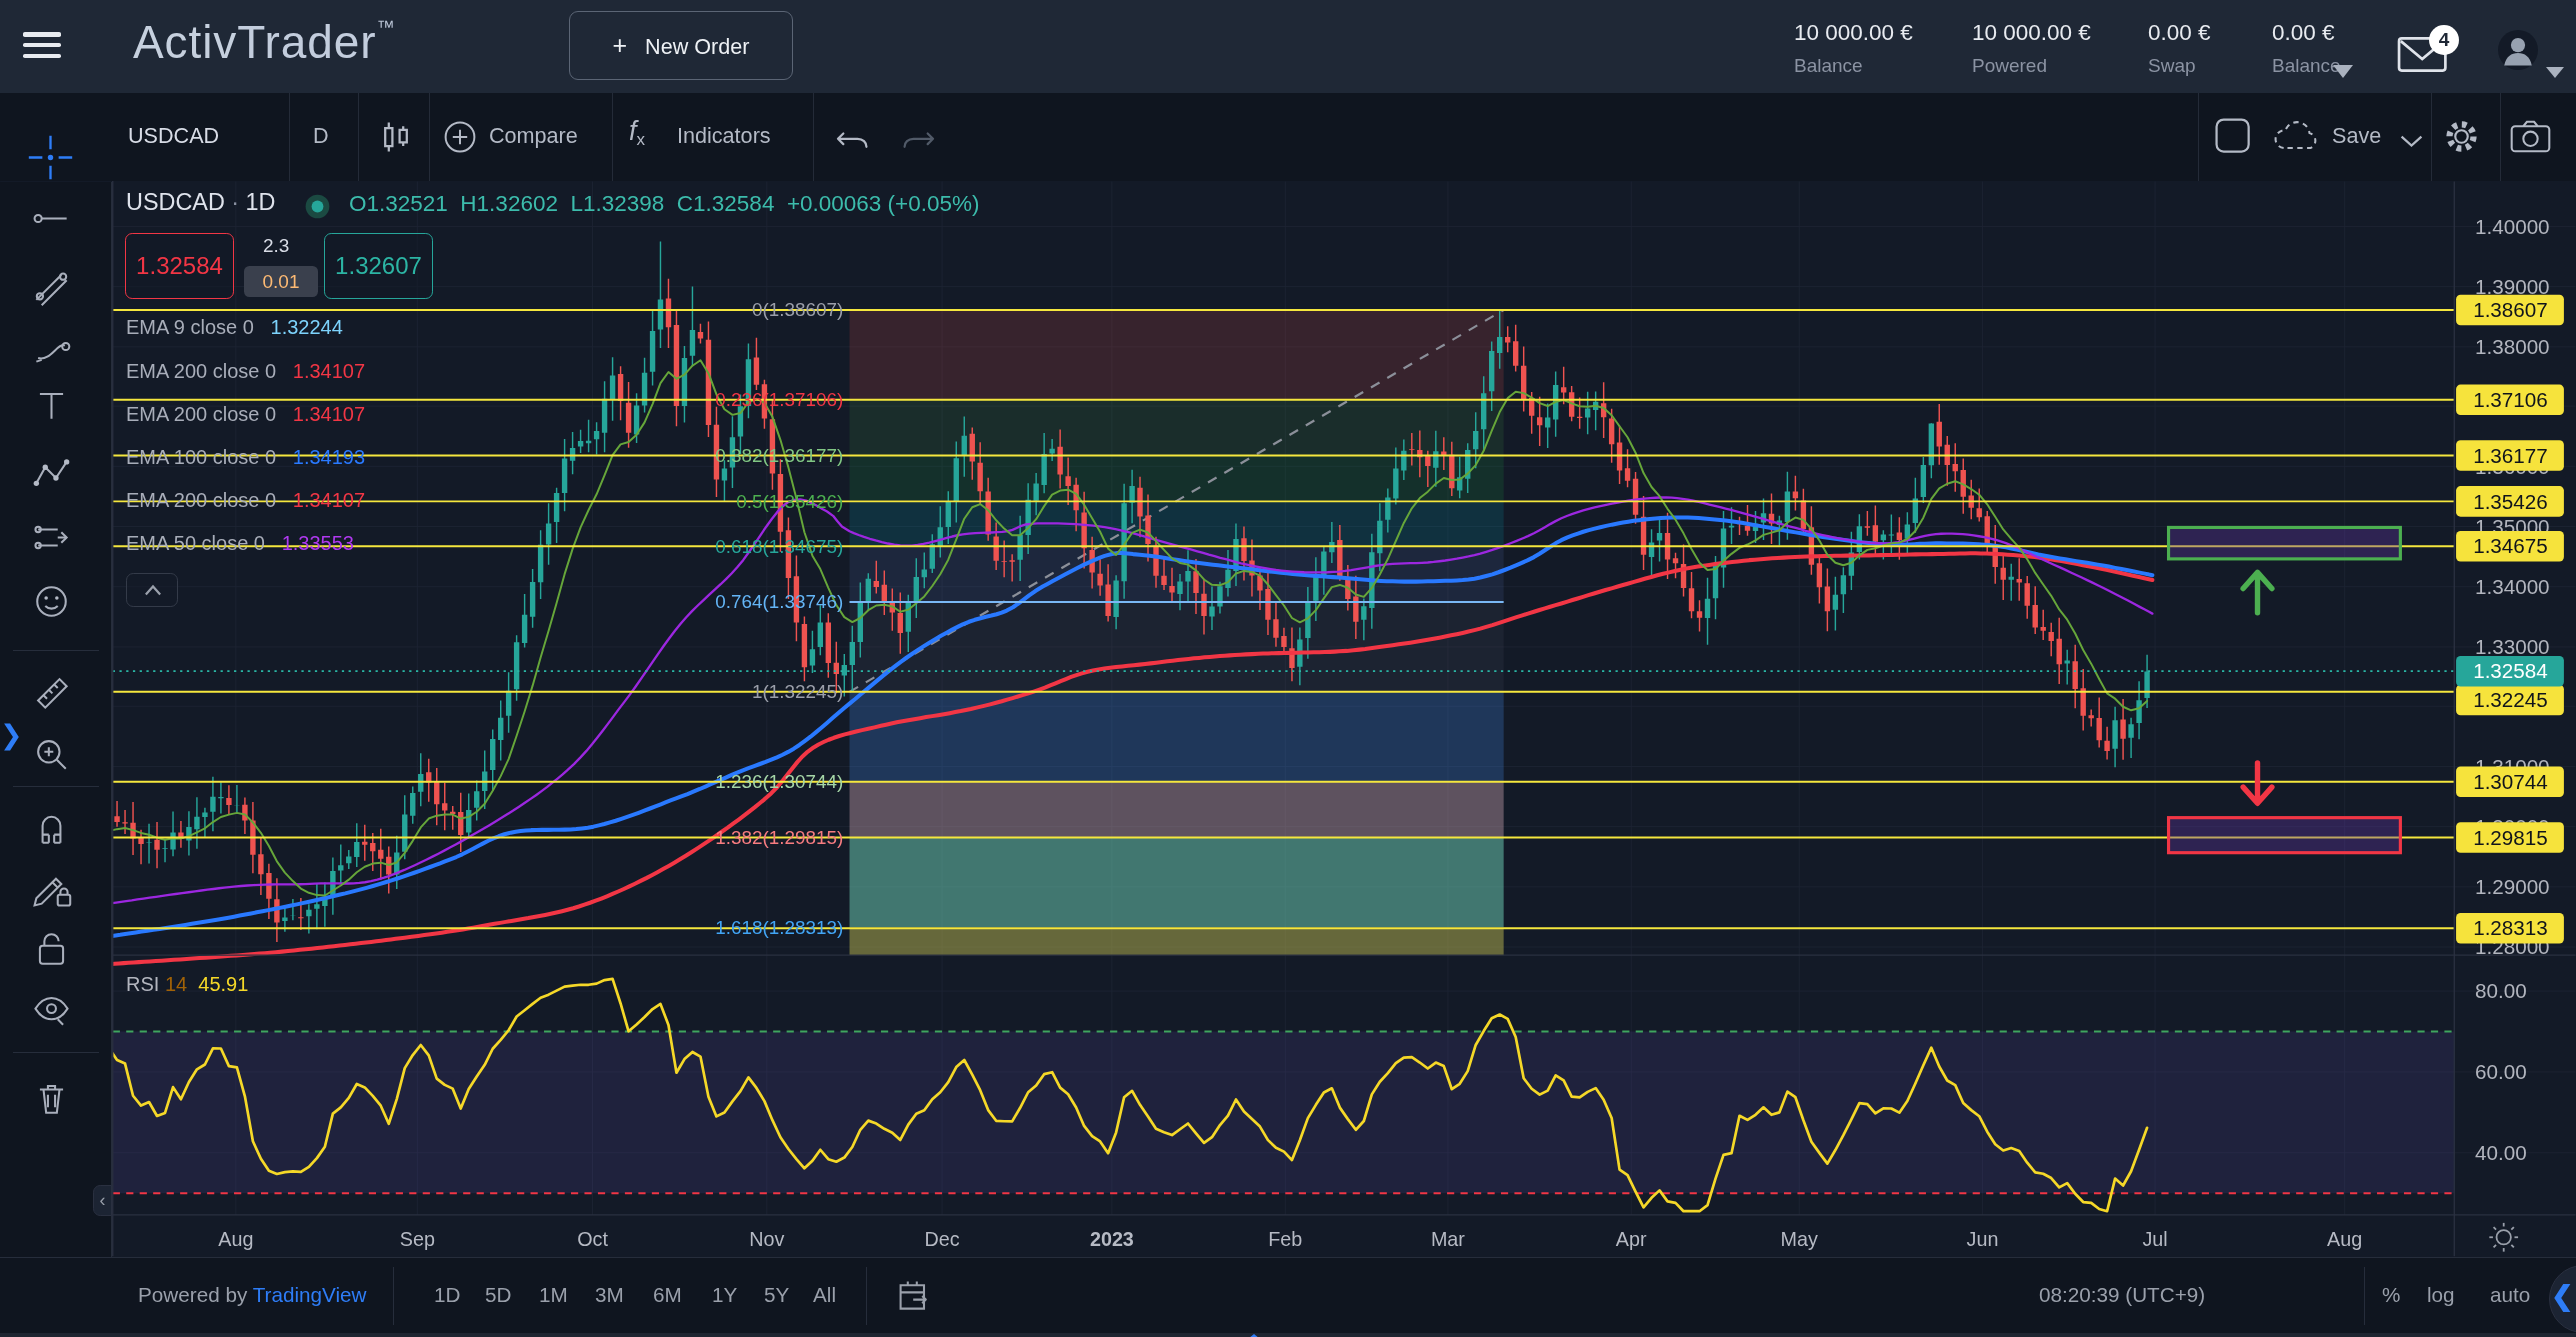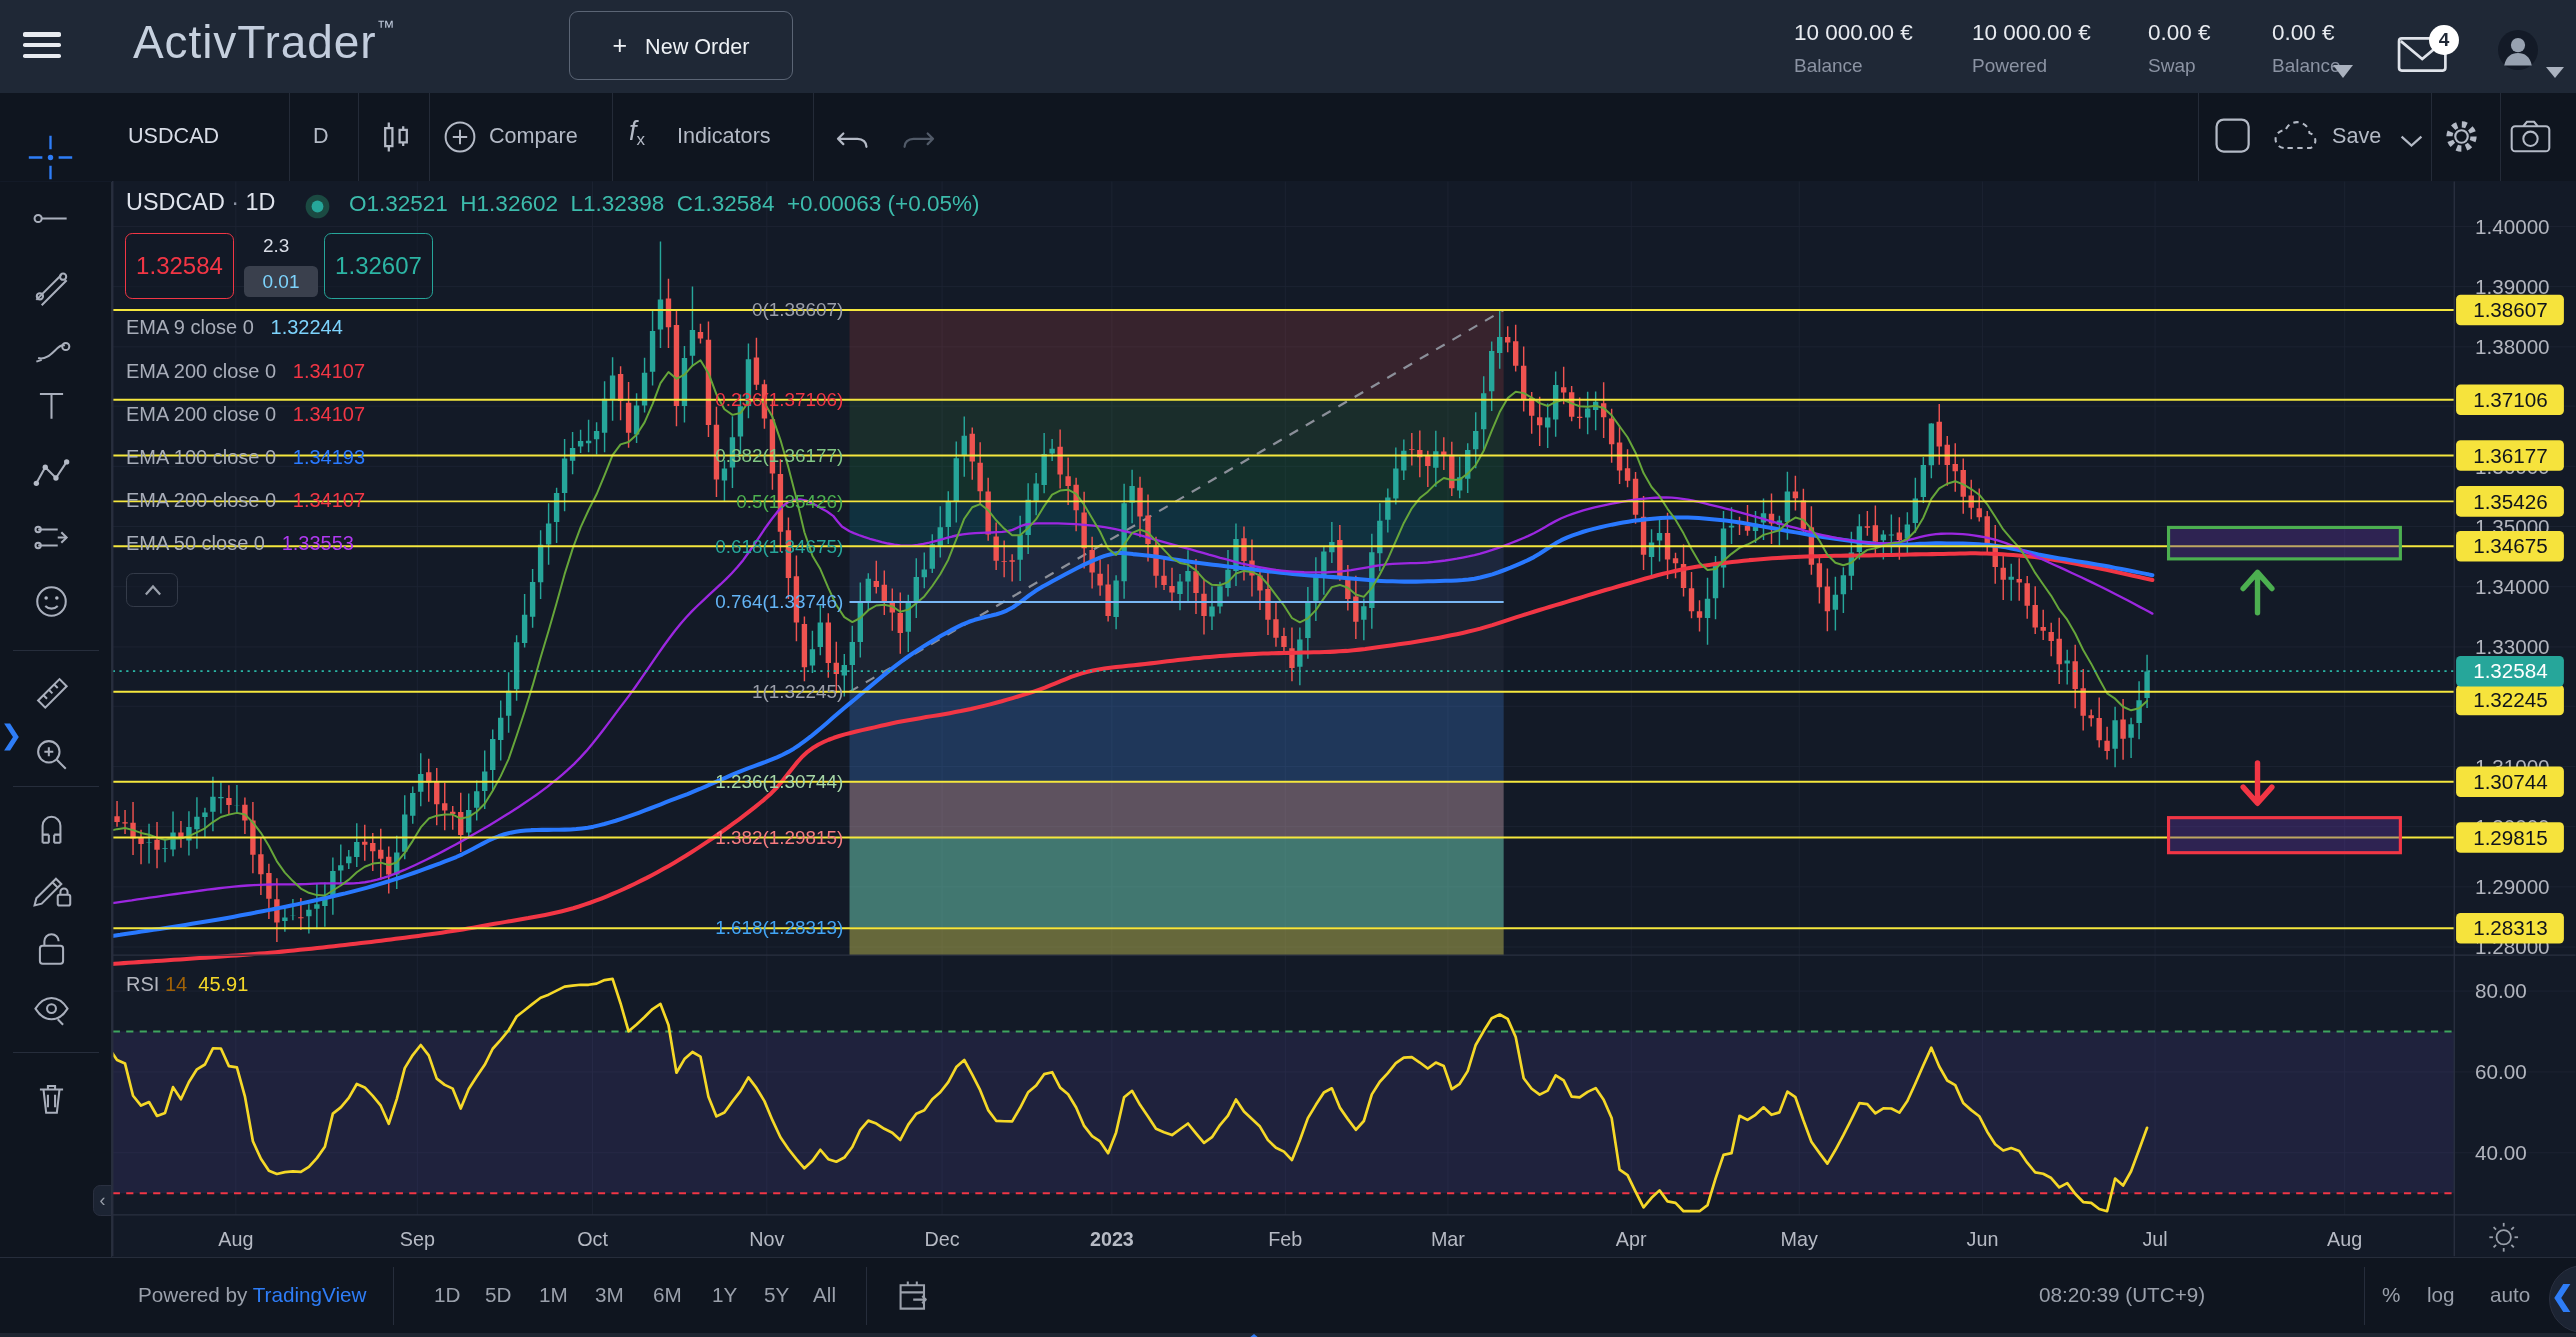--- a/index.html
+++ b/index.html
@@ -300,21 +300,21 @@
 </div>
 
 <div class="abs" style="left:126px;top:189px;font-size:23.4px;color:#dfe3ec">USDCAD<span style="color:#8b93a3"> · </span>1D</div>
 <svg class="abs" style="left:302px;top:191px" width="31" height="31" viewBox="0 0 34 34">
     <circle cx="17" cy="17" r="13" fill="#1b4a42"></circle>
     <circle cx="17" cy="17" r="6.5" fill="#26a69a"></circle>
   </svg>
 <div class="abs" style="left:349px;top:191px;font-size:22.5px;color:#3cbcac"><span>O</span>1.32521&nbsp; <span>H</span>1.32602&nbsp; <span>L</span>1.32398&nbsp; <span>C</span>1.32584&nbsp; +0.00063 (+0.05%)</div>
 <div class="abs" style="left:125px;top:233px;width:109px;height:66px;border:1.8px solid #f23645;border-radius:7.2px;background:rgba(19,26,39,0.55);color:#f23645;font-size:24px;text-align:center;line-height:63px">1.32584</div>
 <div class="abs" style="left:263px;top:235px;font-size:19px;color:#d8dce6">2.3</div>
-<div class="abs" style="left:244px;top:266px;width:74px;height:31px;background:#3a404d;border-radius:5.4px;color:#7dd3fc;font-size:19px;text-align:center;line-height:31px">0.01</div>
+<div class="abs" style="left:244px;top:266px;width:74px;height:31px;background:#3a404d;border-radius:5.4px;color:#fdba74;font-size:19px;text-align:center;line-height:31px">0.01</div>
 <div class="abs" style="left:324px;top:233px;width:109px;height:66px;border:1.8px solid #26a69a;border-radius:7.2px;background:rgba(19,26,39,0.55);color:#2cb5a4;font-size:24px;text-align:center;line-height:63px">1.32607</div>
 <div class="abs" style="left:126px;top:316px;font-size:20px;color:#a8adb9">EMA 9 close 0&nbsp;&nbsp; <span style="color:#7dd3fc">1.32244</span></div>
 <div class="abs" style="left:126px;top:360px;font-size:20px;color:#a8adb9">EMA 200 close 0&nbsp;&nbsp; <span style="color:#f23645">1.34107</span></div>
 <div class="abs" style="left:126px;top:403px;font-size:20px;color:#a8adb9">EMA 200 close 0&nbsp;&nbsp; <span style="color:#f23645">1.34107</span></div>
 <div class="abs" style="left:126px;top:446px;font-size:20px;color:#a8adb9">EMA 100 close 0&nbsp;&nbsp; <span style="color:#2979ff">1.34193</span></div>
 <div class="abs" style="left:126px;top:489px;font-size:20px;color:#a8adb9">EMA 200 close 0&nbsp;&nbsp; <span style="color:#f23645">1.34107</span></div>
 <div class="abs" style="left:126px;top:532px;font-size:20px;color:#a8adb9">EMA 50 close 0&nbsp;&nbsp; <span style="color:#b039f0">1.33553</span></div>
 <div class="abs" style="left:126px;top:573px;width:52px;height:34px;border:1.3px solid #343b49;border-radius:7.2px;background:rgba(19,26,39,0.5)">
 <svg width="52" height="34" viewBox="0 0 58 38">
       <path d="M21 23l8-9 8 9" stroke="#9aa0ab" stroke-width="2.5" fill="none"></path>

